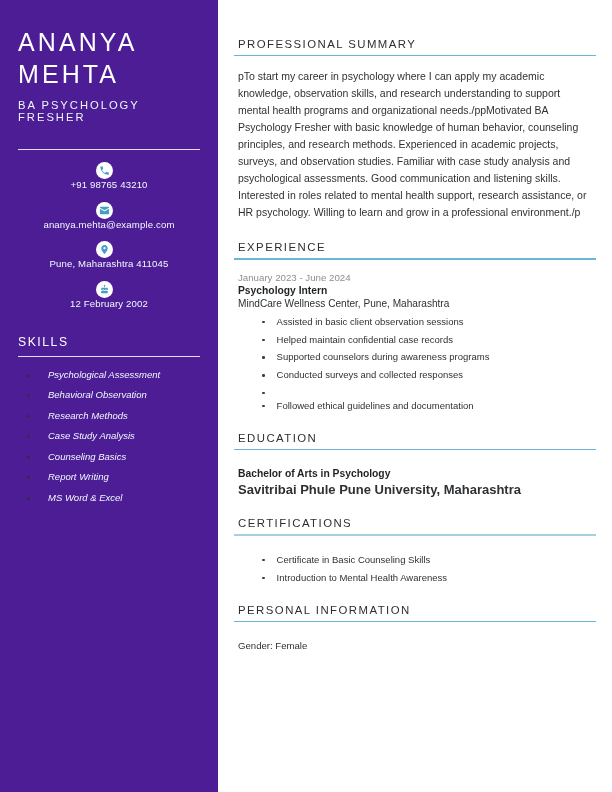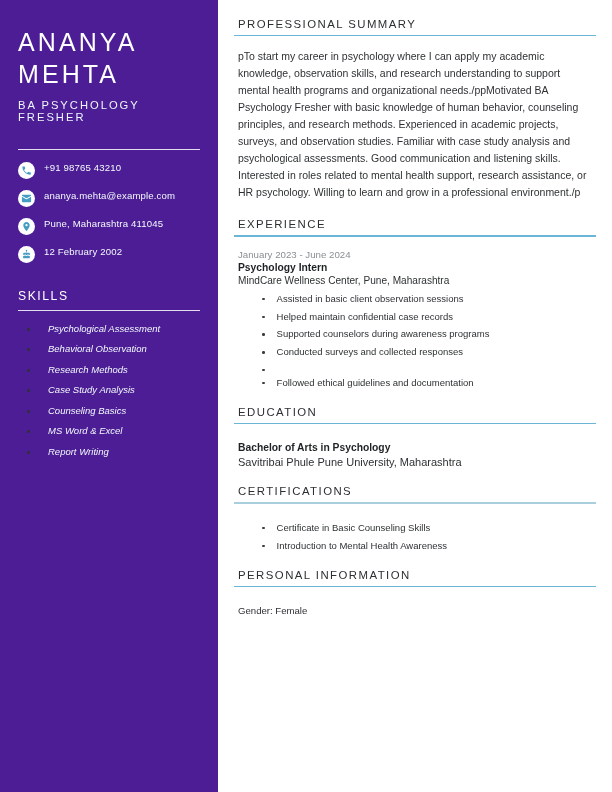--- a/index.html
+++ b/index.html
@@ -65,21 +65,23 @@
     margin-bottom: 12px;
   }
 
   .contact-list {
     list-style: none;
     margin: 0;
     padding: 0;
   }
   .contact-item {
     display: flex;
+    align-items: center;
     margin-bottom: 11px;
+    flex-direction: column;
   }
   .contact-icon {
     flex: 0 0 17px;
     width: 17px;
     height: 17px;
     border-radius: 50%;
     background: #ffffff;
     display: flex;
     align-items: center;
     justify-content: center;
@@ -117,21 +119,21 @@
     color: #f2f9fc;
     line-height: 1.25;
   }
 
   
   .main {
     flex: 1 1 auto;
     box-sizing: border-box;
     padding: 18px 16px 0 16px;
   }
-  .section { margin-bottom: 17px; }
+  .section { margin-bottom: 17px; margin-top: 20px; }
   .sec-heading {
     font-size: 11.4px;
     letter-spacing: 1.45px;
     color: #2c2f31;
     font-weight: 400;
     margin: 0 0 5px 4px;
   }
   .sec-rule {
     height: 1.4px;
     background: #6bb6d6;
@@ -188,23 +190,24 @@
     line-height: 1.3;
   }
 
   .edu-degree {
     font-size: 10.3px;
     font-weight: bold;
     color: #1f2224;
     margin: 0 0 3px 4px;
   }
   .edu-school {
-    font-size: 11px;
+    font-size: 13px;
     color: #2e3133;
     margin: 0 0 0 4px;
+    font-weight: bold;
   }
   .plain-line {
     font-size: 9.6px;
     color: #2e3133;
     margin: 0 0 0 4px;
   }
   .spacer-sm { height: 6px; }
 </style>
 </head>
 <body>
@@ -284,25 +287,25 @@
         <li class="skill-item">
           <span class="skill-bullet"></span>
           <span class="skill-text">Case Study Analysis</span>
         </li>
         <li class="skill-item">
           <span class="skill-bullet"></span>
           <span class="skill-text">Counseling Basics</span>
         </li>
         <li class="skill-item">
           <span class="skill-bullet"></span>
+          <span class="skill-text">Report Writing</span>
+        </li>
+        <li class="skill-item">
+          <span class="skill-bullet"></span>
           <span class="skill-text">MS Word &amp; Excel</span>
-        </li>
-        <li class="skill-item">
-          <span class="skill-bullet"></span>
-          <span class="skill-text">Report Writing</span>
         </li>
       </ul>
     </section>
 
   </aside>
 
   <main class="main">
 
     <section class="section">
       <h2 class="sec-heading">PROFESSIONAL SUMMARY</h2>

